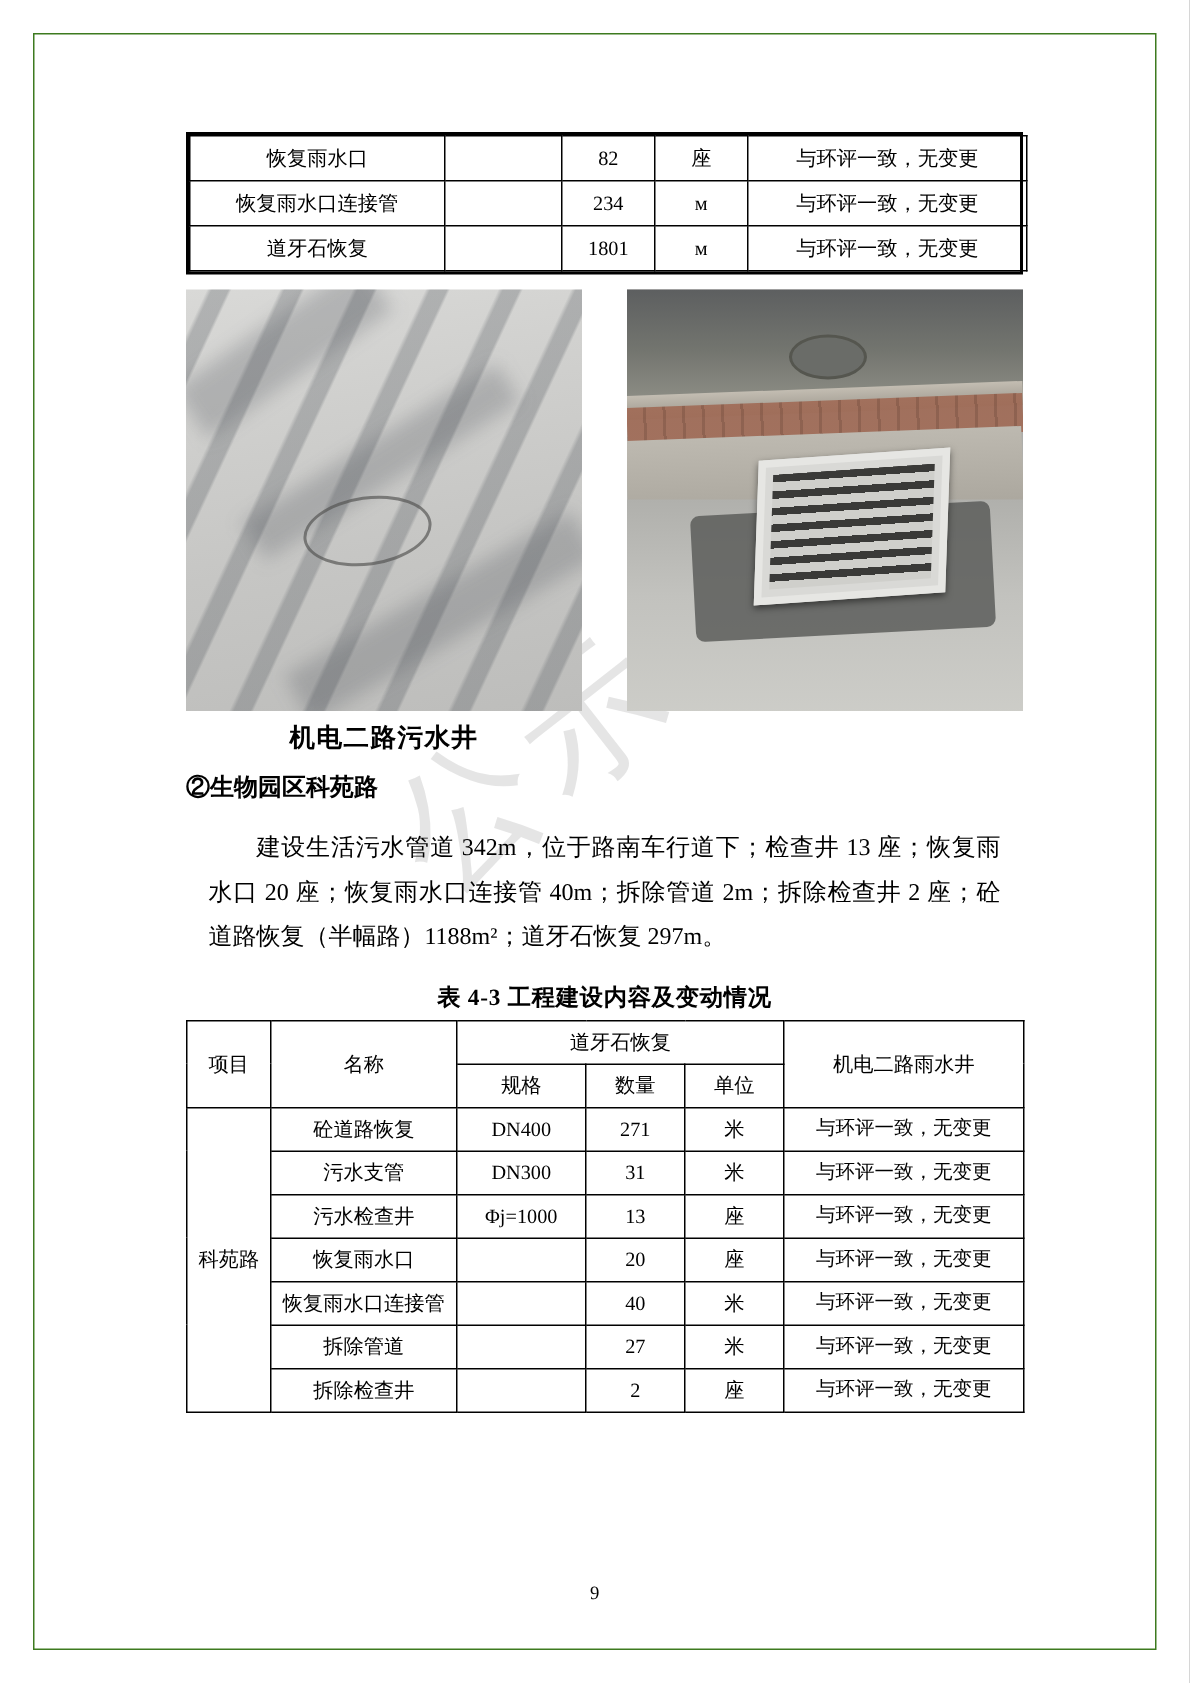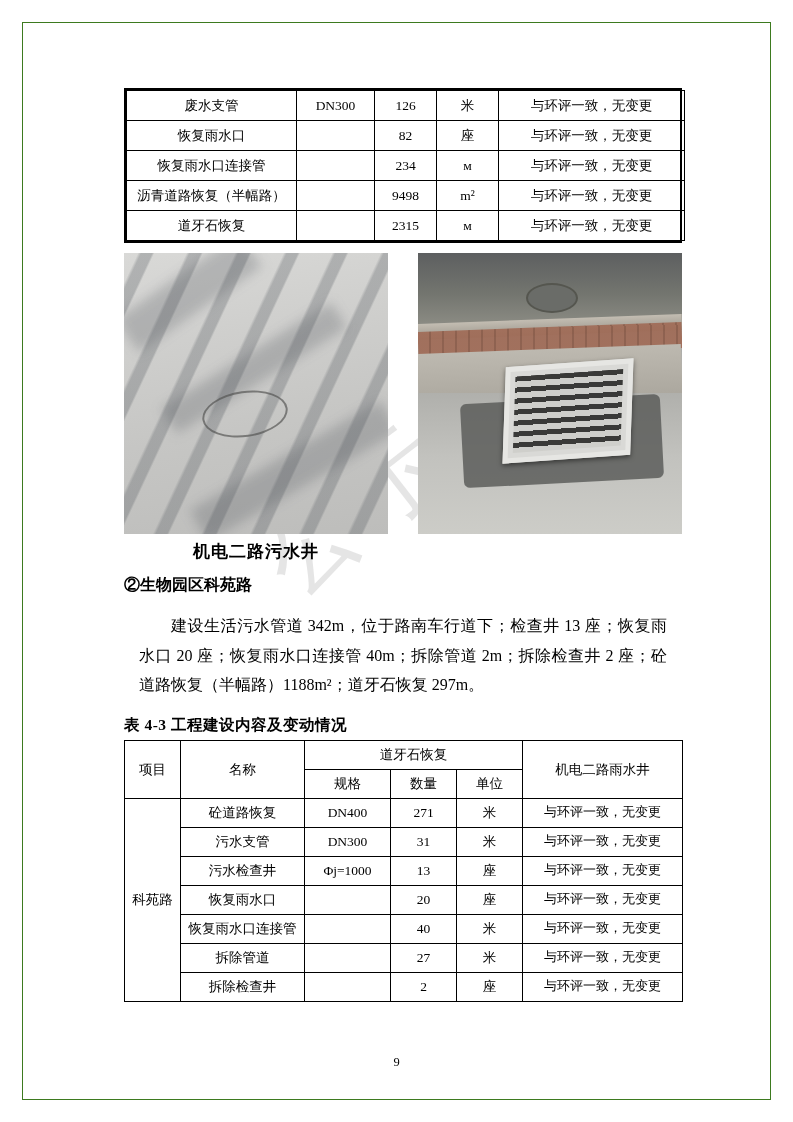--- a/index.html
+++ b/index.html
@@ -195,20 +195,21 @@
     margin: 12px 0 4px 0;
   }
   .para {
     font-size: 16px;
     line-height: 1.85;
     text-align: justify;
     text-indent: 2em;
     margin: 15px;
   }
   .tbl-title {
+    text-align: center;
     font-size: 15.5px;
     font-weight: bold;
     margin: 10px 0 4px 0;
     letter-spacing: .5px;
   }
   .page-no {
     position: absolute;
     bottom: 52px;
     width: 100%;
     text-align: center;
@@ -231,52 +232,38 @@
     <div class="table1-wrap">
       <table class="tbl t1">
         <colgroup>
           <col style="width:170px">
           <col style="width:78px">
           <col style="width:62px">
           <col style="width:62px">
           <col style="width:186px">
         </colgroup>
         <tbody>
-          <tr>
-            <td>废水支管</td>
-            <td>DN300</td>
-            <td>126</td>
-            <td>米</td>
-            <td>与环评一致，无变更</td>
-          </tr>
           <tr>
             <td>恢复雨水口</td>
             <td></td>
             <td>82</td>
             <td>座</td>
             <td>与环评一致，无变更</td>
           </tr>
           <tr>
             <td>恢复雨水口连接管</td>
             <td></td>
             <td>234</td>
             <td class="small-unit">м</td>
             <td>与环评一致，无变更</td>
           </tr>
           <tr>
-            <td>沥青道路恢复（半幅路）</td>
-            <td></td>
-            <td>9498</td>
-            <td class="small-unit">m²</td>
-            <td>与环评一致，无变更</td>
-          </tr>
-          <tr>
             <td>道牙石恢复</td>
             <td></td>
-            <td>2315</td>
+            <td>1801</td>
             <td class="small-unit">м</td>
             <td>与环评一致，无变更</td>
           </tr>
         </tbody>
       </table>
     </div>
 
     <div class="photos">
       <div class="photo-box">
         <div class="photo photo-left">

